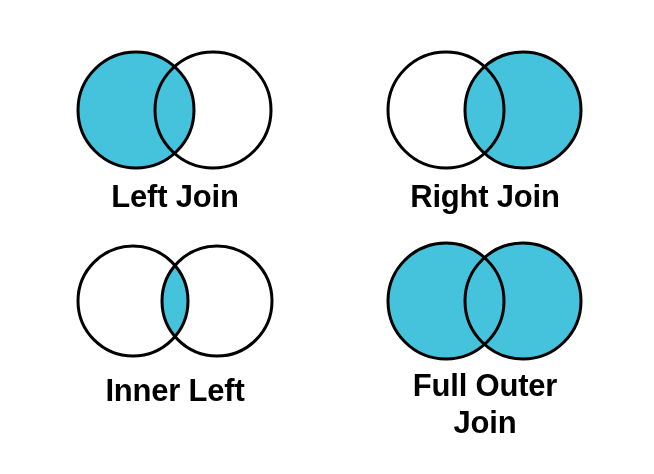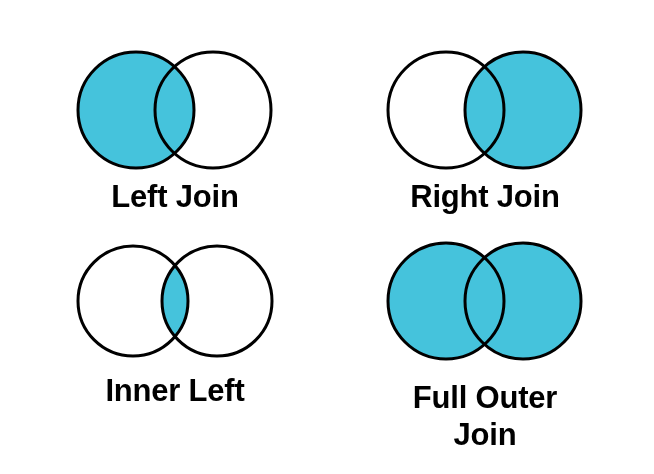--- a/index.html
+++ b/index.html
@@ -42,21 +42,21 @@
 
   
   #cell-left-join    { left: 10px;  top: 44px; width: 330px; height: 180px; }
   #cell-right-join   { left: 320px; top: 44px; width: 330px; height: 180px; }
   #cell-inner-join   { left: 10px;  top: 238px; width: 330px; height: 180px; }
   #cell-full-outer   { left: 320px; top: 233px; width: 330px; height: 230px; }
 
   #cell-left-join  .venn-label,
   #cell-right-join .venn-label { top: 134px; }
   #cell-inner-join .venn-label { top: 134px; }
-  #cell-full-outer .venn-label { top: 146px; }
+  #cell-full-outer .venn-label { top: 134px; }
 </style>
 </head>
 <body>
 
 <div id="canvas">
 
   <div class="venn-cell" id="cell-left-join">
     <svg class="venn-figure" width="330" height="135" viewBox="0 0 330 135">
       <defs>
         <clipPath id="clip-lj-left">

